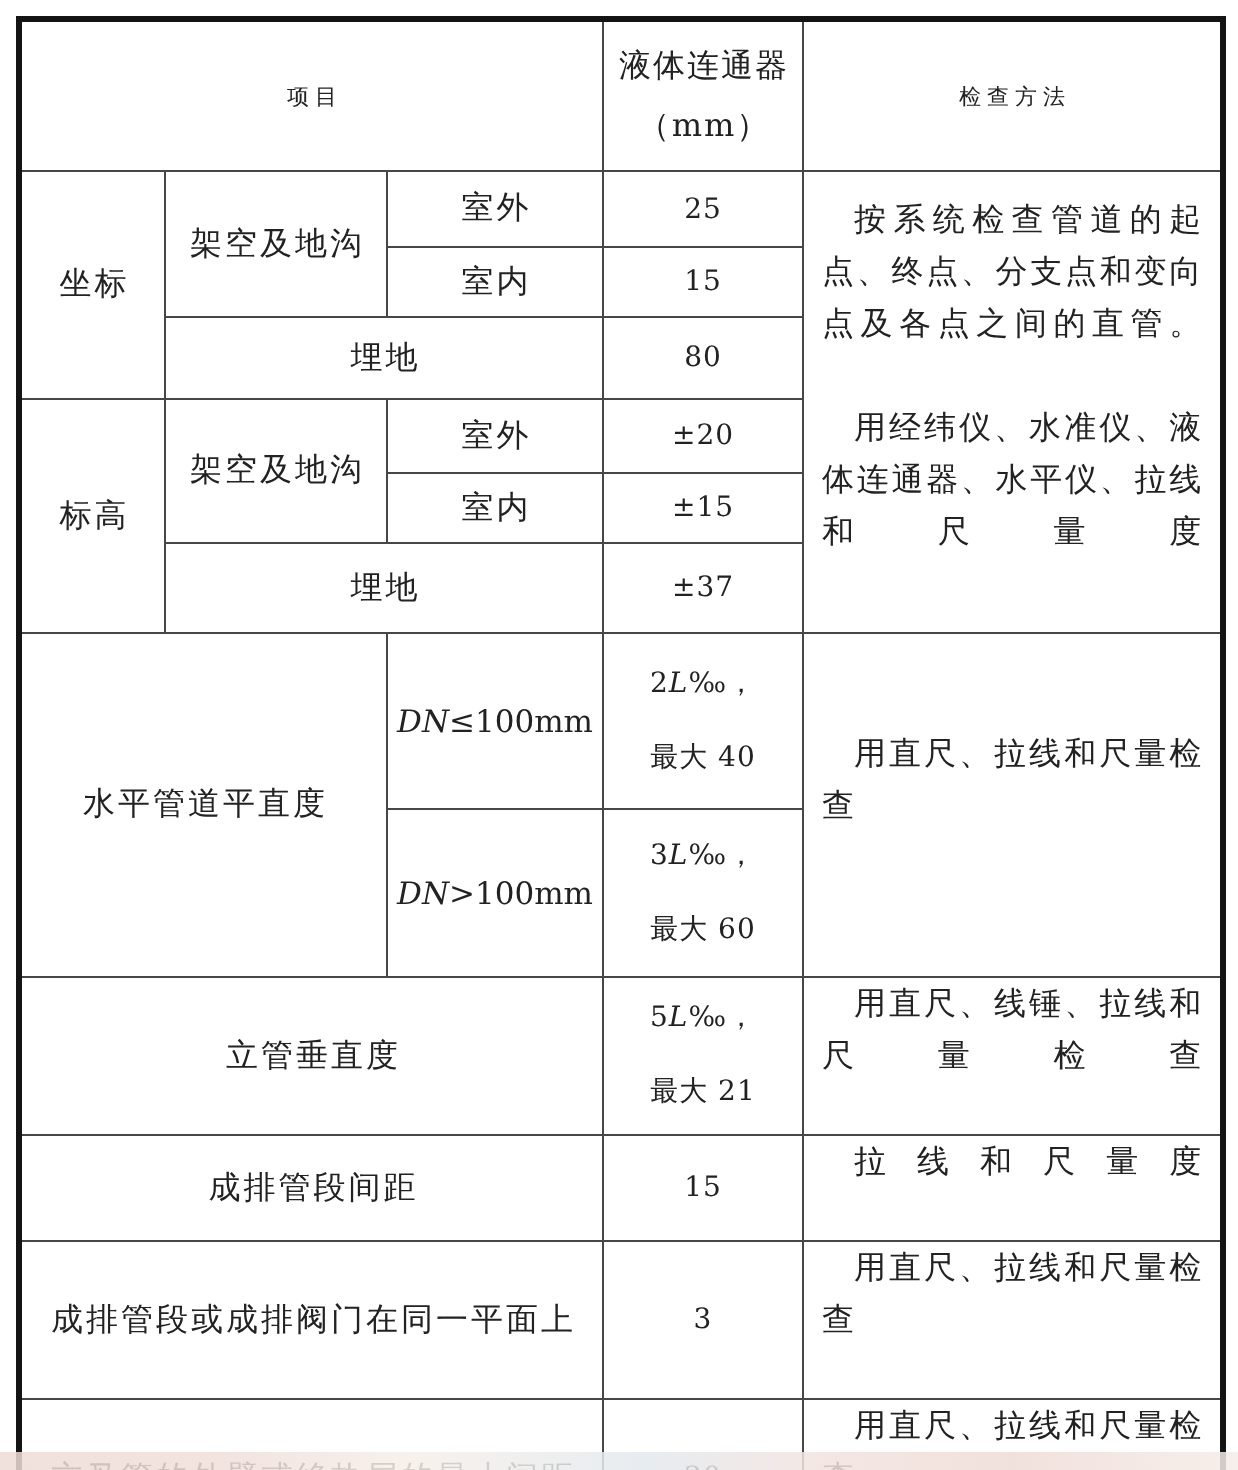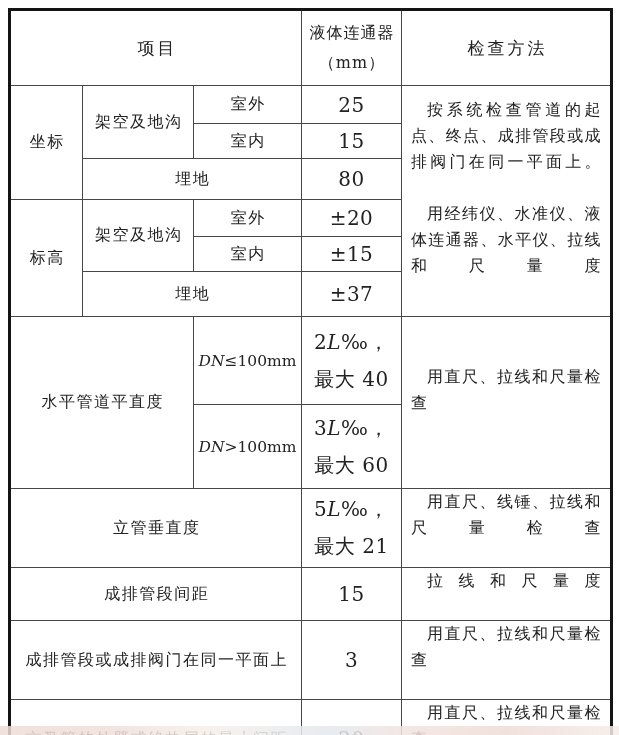--- a/index.html
+++ b/index.html
@@ -12,24 +12,24 @@
     position: absolute; left: 8px; top: 8px;
     width: 602px; border-collapse: collapse; table-layout: fixed;
     border: 3px solid #141414;
   }
   td {
     border: 1px solid #474747;
     text-align: center; vertical-align: middle;
     font-size: 16px; color: #222;
     overflow: hidden;
   }
-  .th { font-size: 17px; letter-spacing: 3px; text-indent: 3px; }
+  .th { font-size: 11px; letter-spacing: 3px; text-indent: 3px; }
   .hdr2 { line-height: 30px; letter-spacing: 1px; text-indent: 1px; }
   .lbl { letter-spacing: 1.5px; text-indent: 1.5px; font-family: Liberation Serif, serif; }
-  .val { font-size: 20px; letter-spacing: 0.5px; }
+  .val { font-size: 14px; letter-spacing: 0.5px; }
   .val2 { line-height: 37px; }
   .dn { font-size: 15.5px; text-align: center; }
   .ital { font-style: italic; font-family: "DejaVu Serif", serif; }
   .method {
     text-align: justify; padding: 0 9px; line-height: 26px;
     letter-spacing: 0.4px; font-size: 16px;
   }
   .method p { text-indent: 1em; text-align: justify; }
   .method p:after { content: ""; display: inline-block; width: 100%; }
   .bottom-strip {
@@ -71,21 +71,21 @@
         <span>坐标</span>
       </td>
       <td rowspan="2" class="lbl">
         <span>架空及地沟</span>
       </td>
       <td class="lbl">
         <span>室外</span>
       </td>
       <td class="val">25</td>
       <td rowspan="6" class="method">
-        <p>按系统检查管道的起点、终点、成排管段或成排阀门在同一平面上。</p>
+        <p>按系统检查管道的起点、终点、分支点和变向点及各点之间的直管。</p>
         <p>用经纬仪、水准仪、液体连通器、水平仪、拉线和尺量度</p>
       </td>
     </tr>
 
     <tr style="height:35px">
       <td class="lbl">
         <span>室内</span>
       </td>
       <td class="val">15</td>
     </tr>

